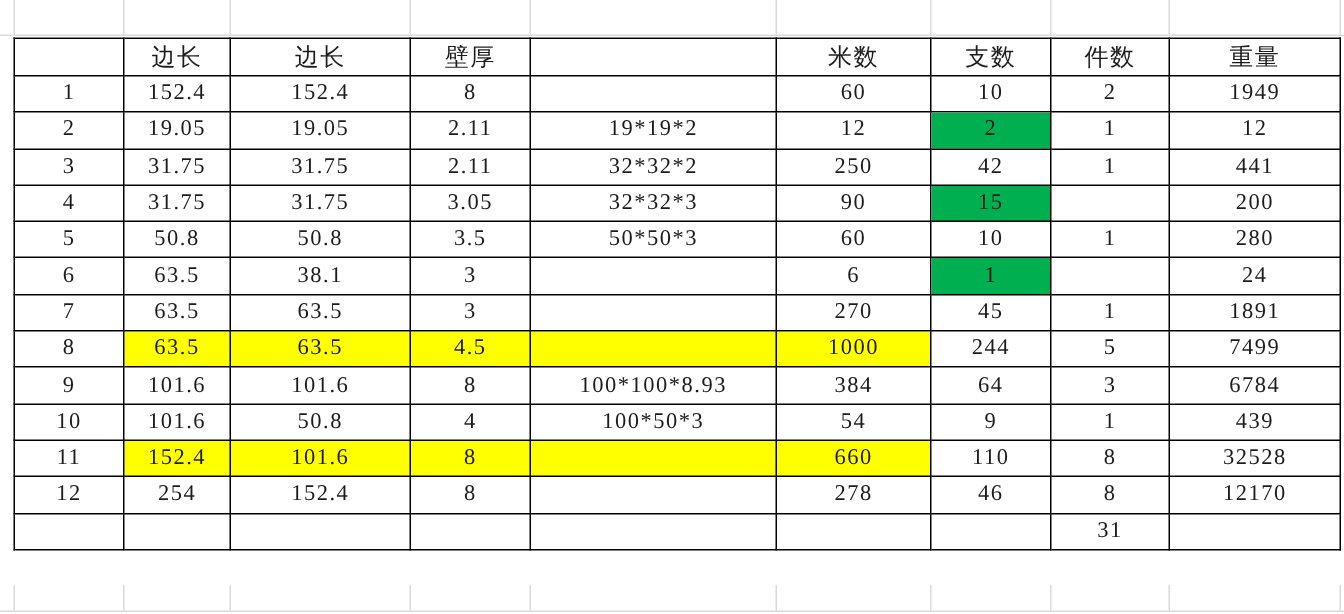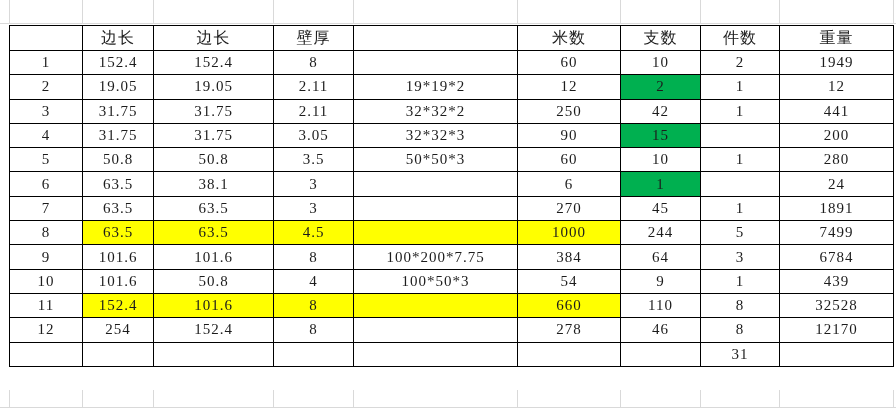--- a/index.html
+++ b/index.html
@@ -171,21 +171,21 @@
           <td class="yellow">1000</td>
           <td>244</td>
           <td>5</td>
           <td>7499</td>
         </tr>
         <tr>
           <td>9</td>
           <td>101.6</td>
           <td>101.6</td>
           <td>8</td>
-          <td>100*200*7.75</td>
+          <td>100*100*8.93</td>
           <td>384</td>
           <td>64</td>
           <td>3</td>
           <td>6784</td>
         </tr>
         <tr>
           <td>10</td>
           <td>101.6</td>
           <td>50.8</td>
           <td>4</td>

